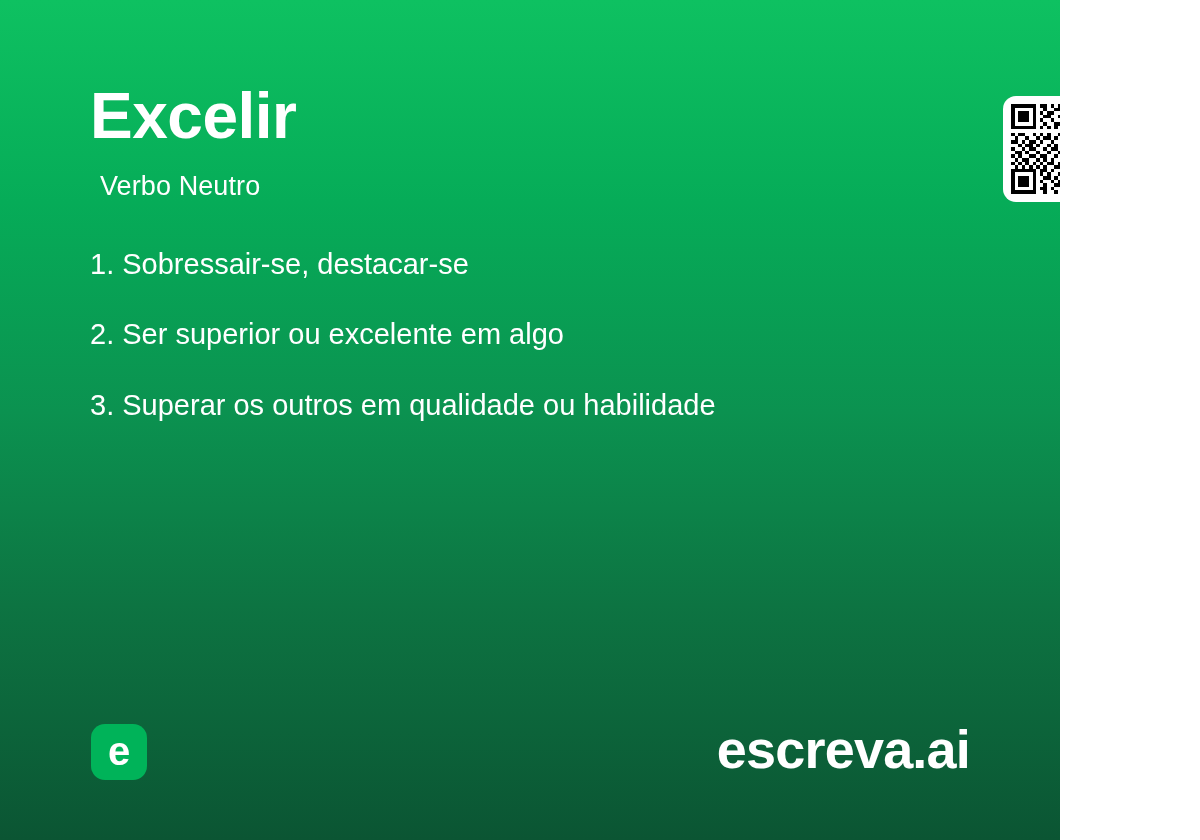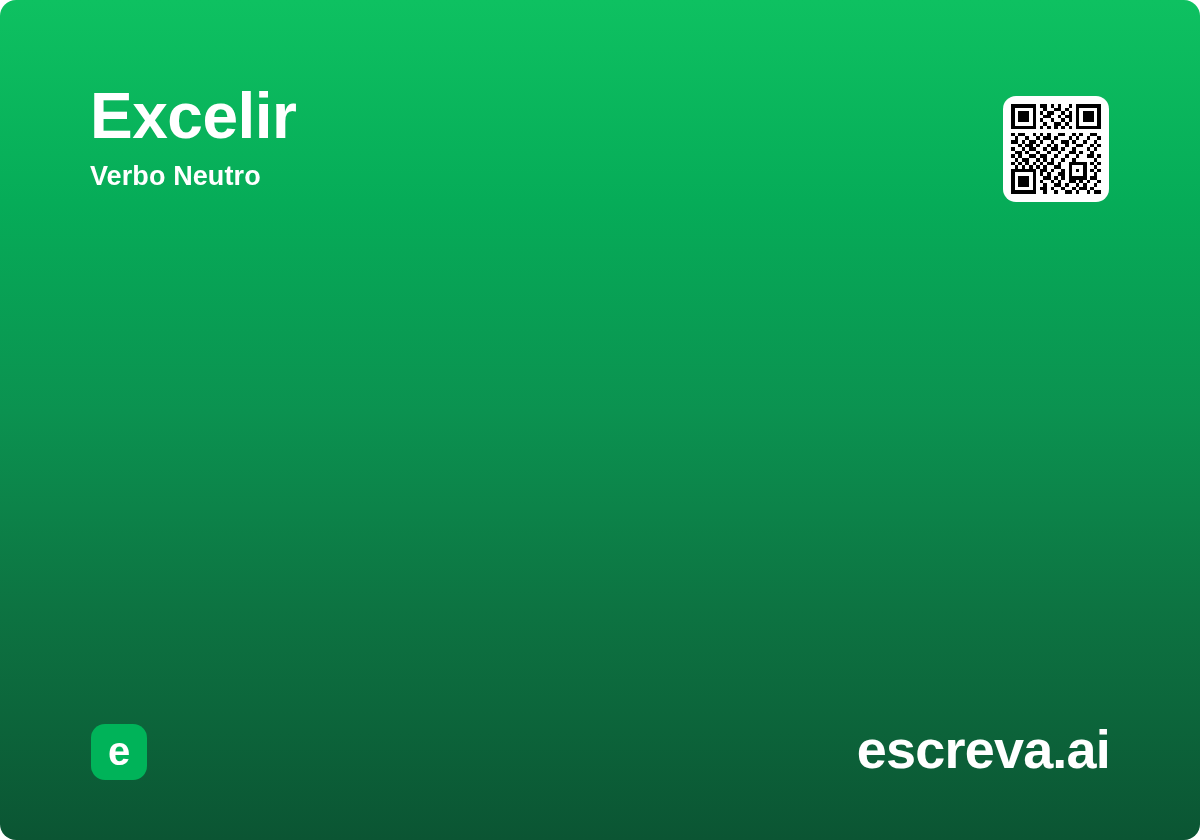--- a/index.html
+++ b/index.html
@@ -9,53 +9,52 @@
   body {
     width: 1200px;
     height: 840px;
     overflow: hidden;
     font-family: "Liberation Sans", sans-serif;
     -webkit-font-smoothing: antialiased;
   }
 
   .card {
     position: relative;
-    width: 1200px;
+    width: 1060px;
     height: 840px;
     box-sizing: border-box;
     background: linear-gradient(180deg,
         #0EC161 0%,
         #06AC58 24%,
         #0B9250 49%,
         #0D7442 72%,
         #0B5533 100%);
     overflow: hidden;
-    border-radius: 16px;
   }
 
   
   .header {
     position: absolute;
     left: 90px;
     top: 84px;
     width: 840px;
   }
   .word-title {
     margin: 0;
     font-size: 64px;
     font-weight: 700;
     line-height: 1.0;
     letter-spacing: -0.5px;
     color: #FFFFFF;
   }
   .word-class {
-    margin: 0;
+    margin: 10px;
     padding-top: 14px;
     font-size: 27px;
-    font-weight: 700;
+    font-weight: 400;
     line-height: 1.1;
     color: #FFFFFF;
     letter-spacing: 0.1px;
   }
 
   
   .definitions {
     position: absolute;
     left: 90px;
     top: 248px;
@@ -131,20 +130,25 @@
 </head>
 <body>
 
 <div class="card">
 
   <div class="header">
     <h1 class="word-title">Excelir</h1>
     <p class="word-class">Verbo Neutro</p>
   </div>
 
+  <ul class="definitions">
+    <li class="definition-item">1. Sobressair-se, destacar-se</li>
+    <li class="definition-item">2. Ser superior ou excelente em algo</li>
+    <li class="definition-item">3. Superar os outros em qualidade ou habilidade</li>
+  </ul>
 
   <div class="qr-card">
     <svg viewBox="0 0 25 25" shape-rendering="crispEdges" aria-hidden="true">
       <rect width="25" height="25" fill="#ffffff"></rect>
       <g fill="#000000">
 
         <rect x="0" y="0" width="7" height="1"></rect>
         <rect x="0" y="1" width="1" height="5"></rect>
         <rect x="6" y="1" width="1" height="5"></rect>
         <rect x="0" y="6" width="7" height="1"></rect>

